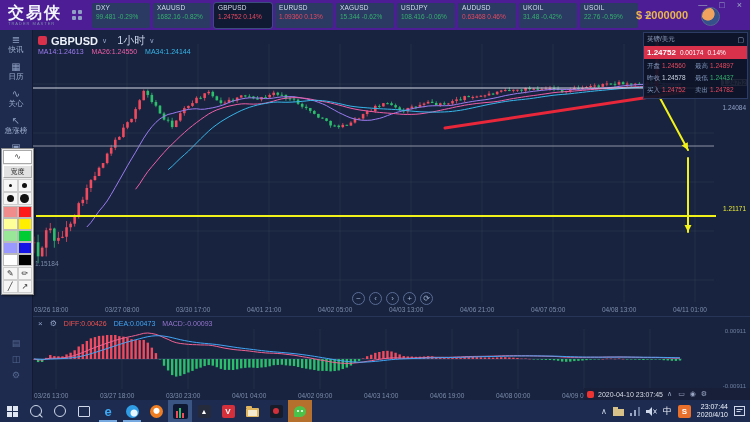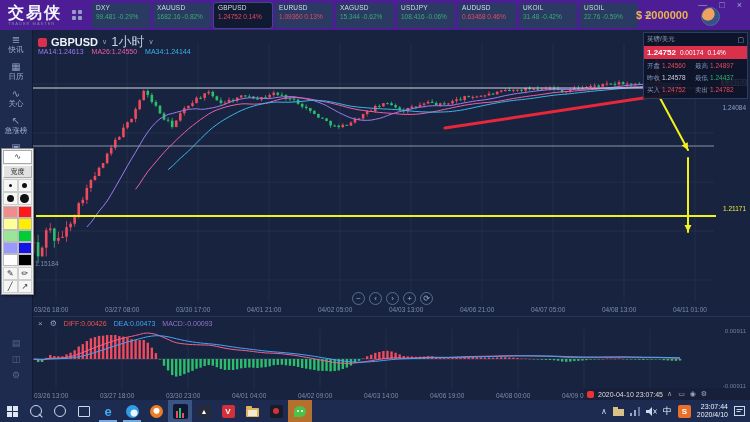--- a/index.html
+++ b/index.html
@@ -46,21 +46,21 @@
   .pal-tools{display:grid;grid-template-columns:1fr 1fr;margin-top:1px;}
   .pal-tools div{height:11px;background:#f6f6f6;border:1px solid #cfcfcf;color:#333;font-size:8px;
                  display:flex;align-items:center;justify-content:center;cursor:pointer;}
   
   .chart-wrap{position:absolute;left:32px;top:30px;right:0;height:286px;background:#18233f;}
   .chart-wrap svg{position:absolute;left:0;top:0;}
   .sym-row{position:absolute;left:6px;top:3px;display:flex;align-items:center;gap:4px;z-index:2;}
   .inst-ic{width:9px;height:9px;background:#d9304c;border-radius:2px;}
   .sym{font-size:11px;font-weight:bold;color:#eef2fa;cursor:pointer;}
   .caret{font-size:7px;color:#8fa0c4;cursor:pointer;}
-  .tf{font-size:13px;color:#c6d0e4;cursor:pointer;}
+  .tf{font-size:11px;color:#c6d0e4;margin-left:6px;cursor:pointer;}
   .ma-row{position:absolute;left:6px;top:18px;display:flex;gap:8px;font-size:7px;z-index:2;}
   .quote{position:absolute;top:2px;right:2px;width:103px;background:rgba(14,21,40,.92);
          border:1px solid #2c3c64;z-index:3;font-size:6.5px;}
   .q-head{display:flex;justify-content:space-between;align-items:center;padding:2px 3px;color:#93a2c0;}
   .q-exp{color:#93a2c0;font-size:7px;cursor:pointer;}
   .q-price{display:flex;gap:4px;align-items:center;background:#d9304c;color:#fff;padding:2px 3px;}
   .q-price .p{font-weight:bold;font-size:8px;}
   .q-rows{padding:1px 3px 2px 3px;}
   .q-row{display:grid;grid-template-columns:15px 33px 15px 1fr;padding:1.5px 0;}
   .q-l{color:#8296bd;}

